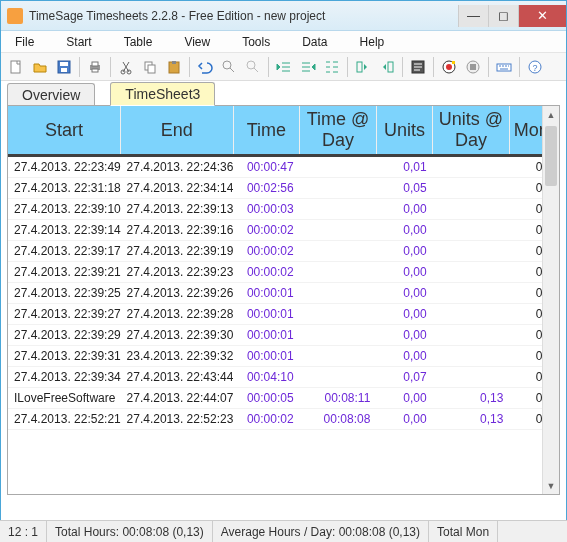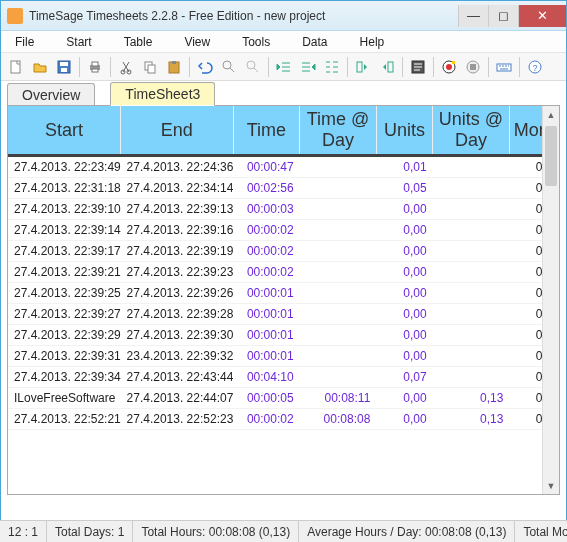--- a/index.html
+++ b/index.html
@@ -338,17 +338,16 @@
   </table>
   <div class="scrollbar">
     <div class="scroll-arrow up">▲</div>
     <div class="scrollbar-thumb"></div>
     <div class="scroll-arrow down">▼</div>
   </div>
 </div>
 
 <div class="statusbar">
   <div class="status-cell">12 : 1</div>
-  <div class="status-cell">Total Days: 1</div>
   <div class="status-cell">Total Hours: 00:08:08 (0,13)</div>
   <div class="status-cell">Average Hours / Day: 00:08:08 (0,13)</div>
   <div class="status-cell">Total Mon</div>
 </div>
 
 </body></html>

